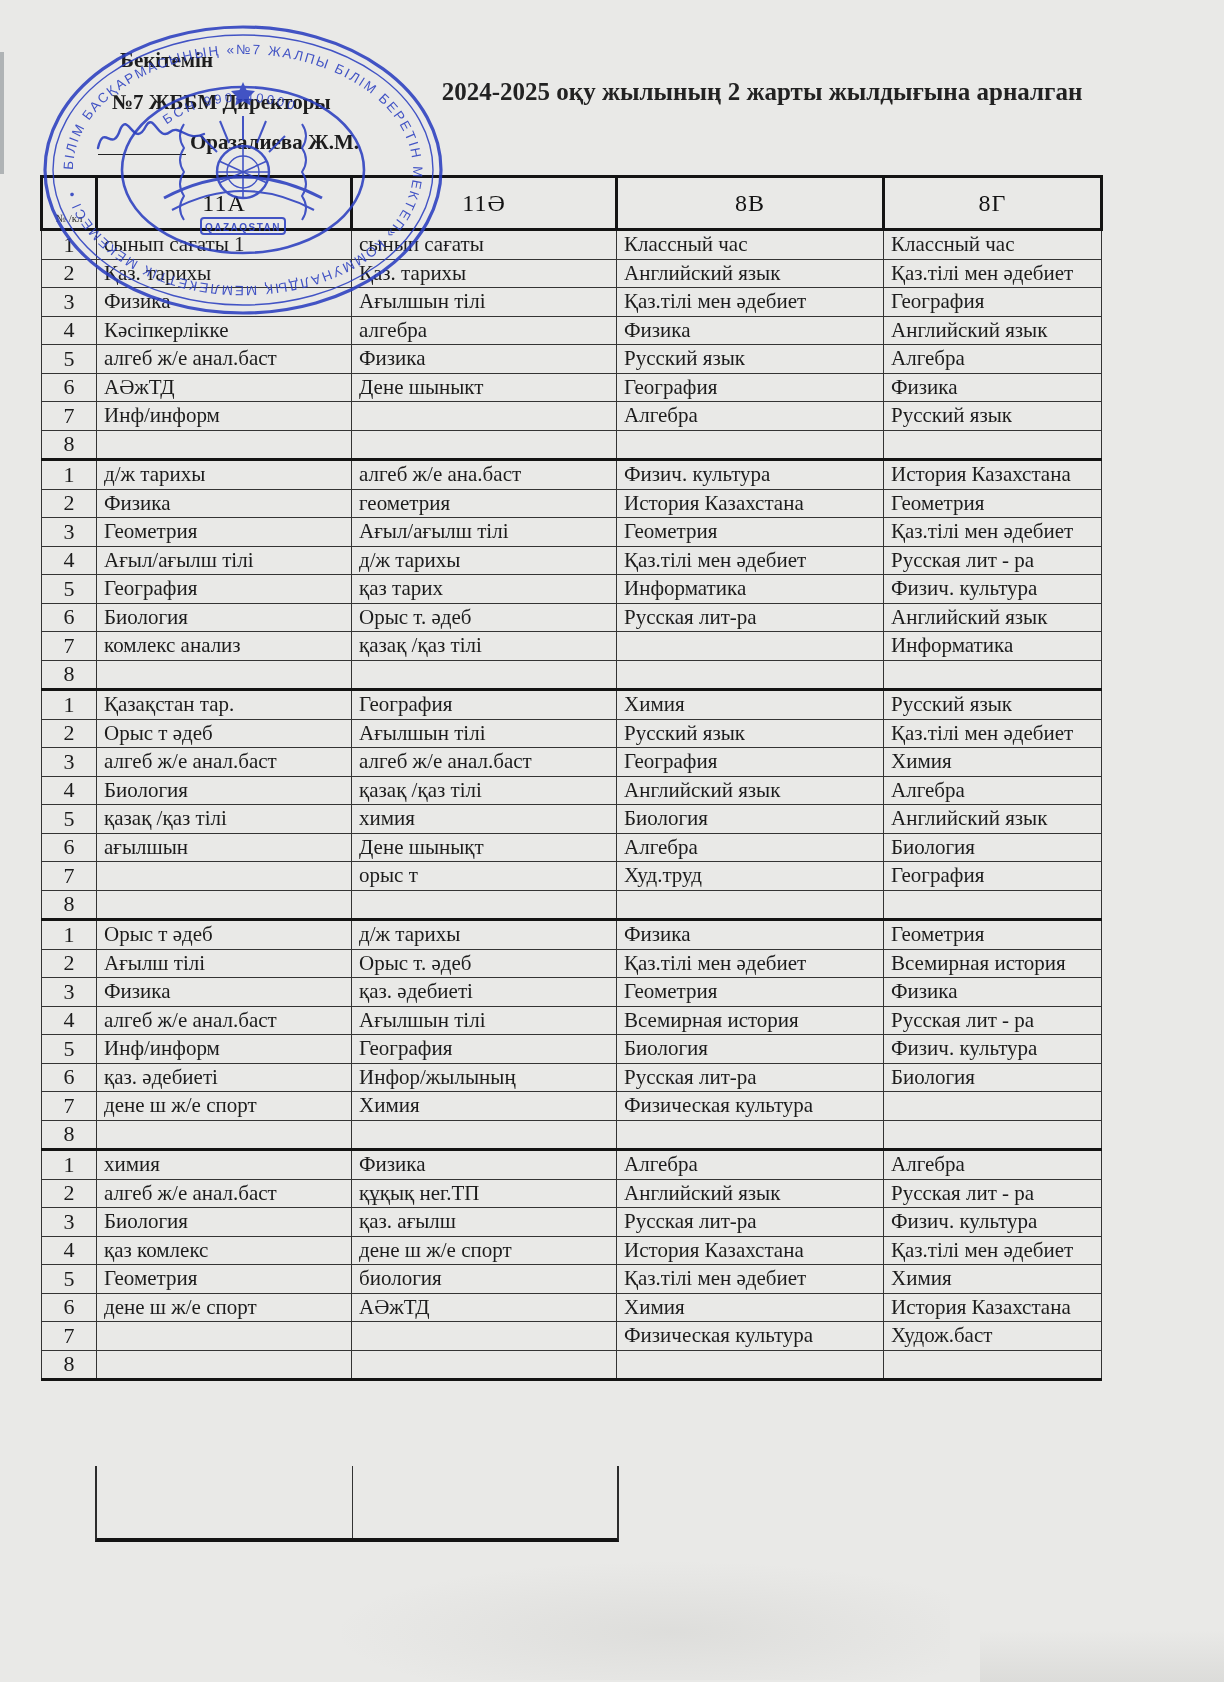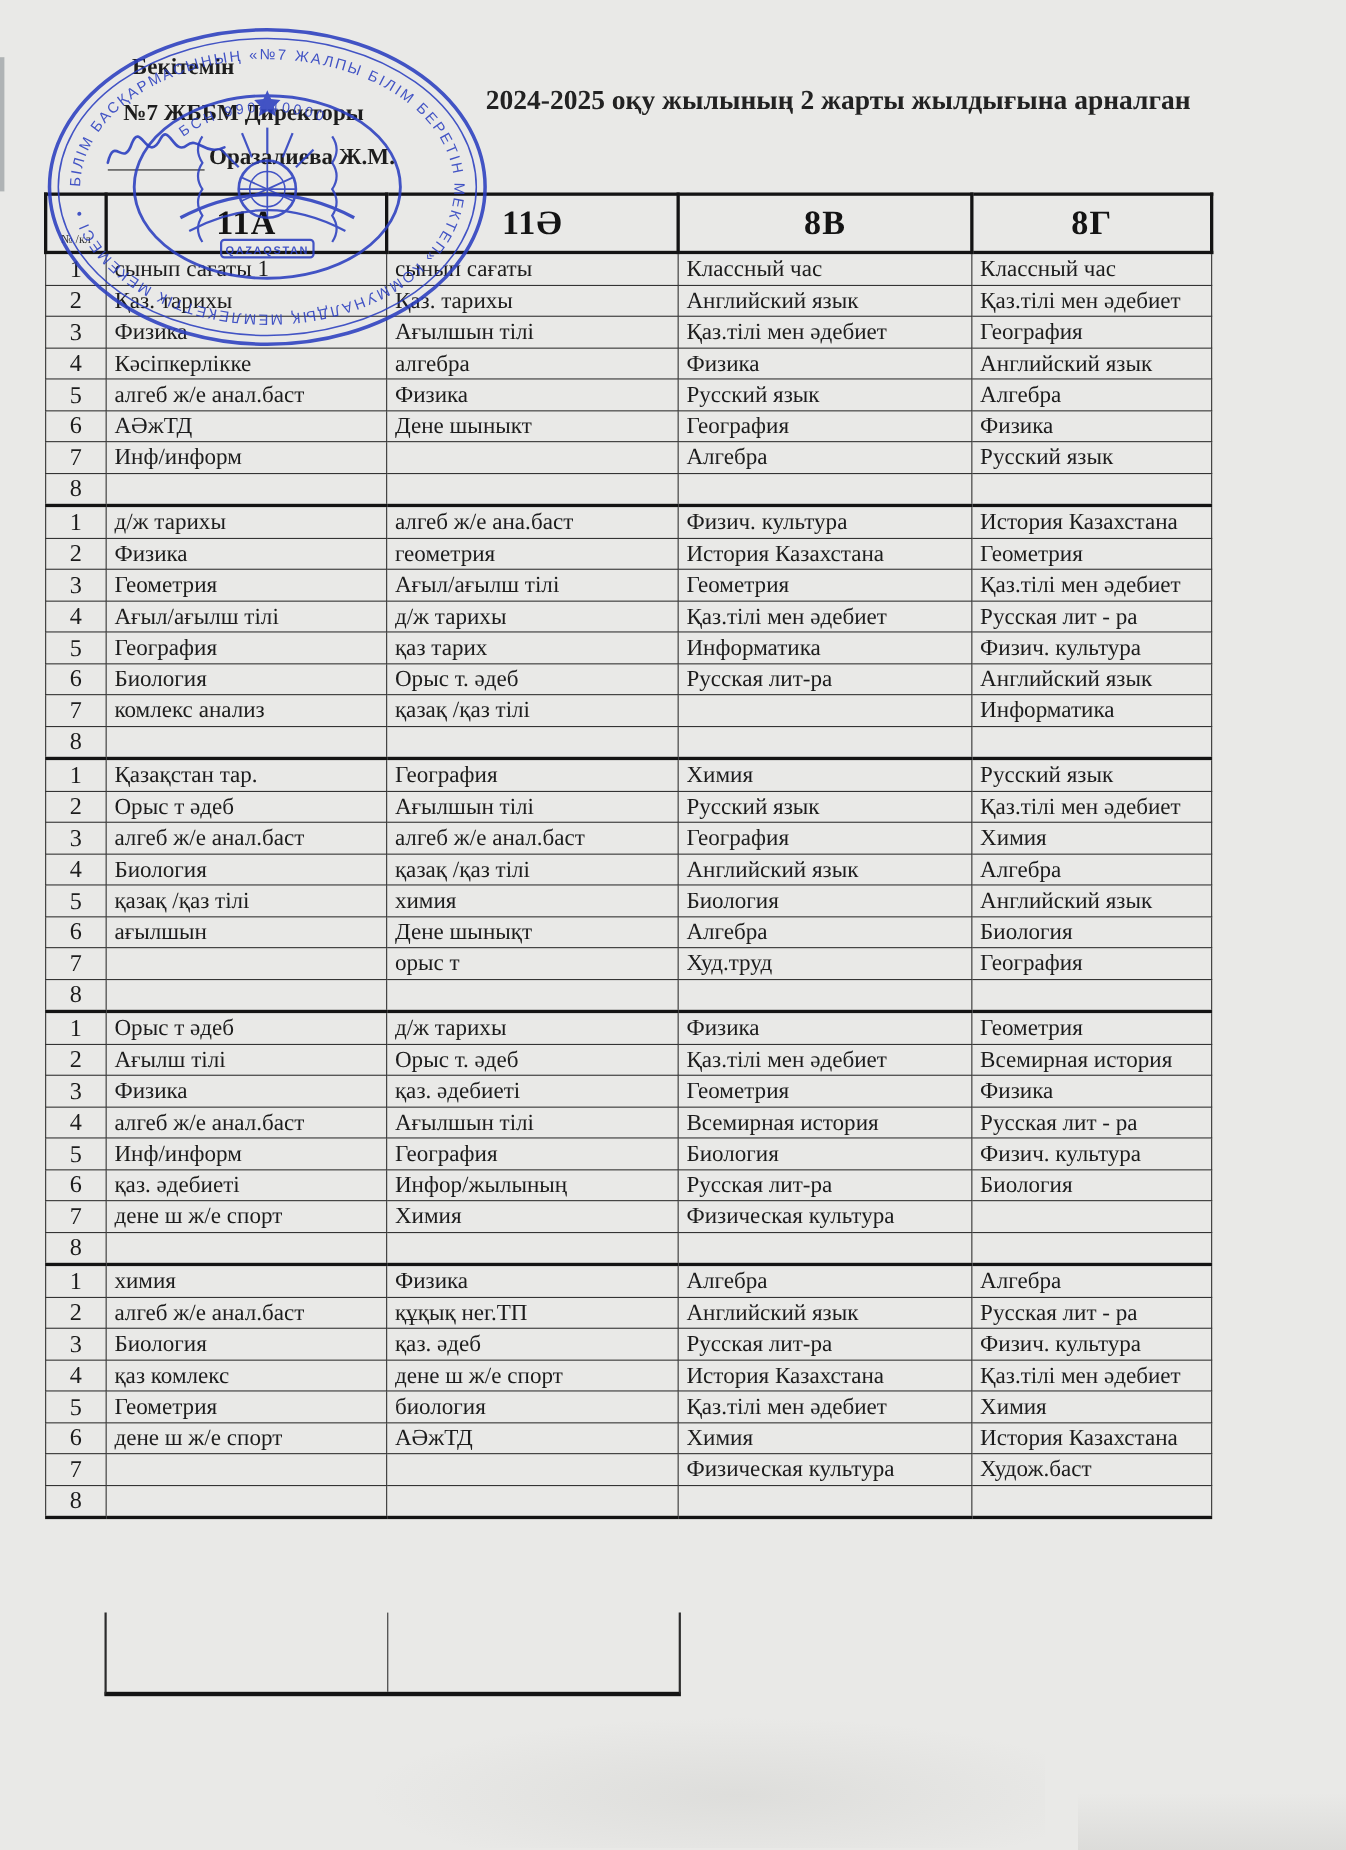--- a/index.html
+++ b/index.html
@@ -31,21 +31,21 @@
     border-collapse:collapse;table-layout:fixed;
     font-size:21px;color:#1c1c1c;
   }
   table.timetable col.c-num{width:55px;}
   table.timetable col.c-11a{width:255px;}
   table.timetable col.c-11ae{width:265px;}
   table.timetable col.c-8v{width:267px;}
   table.timetable col.c-8g{width:218px;}
   table.timetable thead th{
     border:3.5px solid #141414;
-    font-size:31px;font-weight:bold;text-align:center;
+    font-size:24px;font-weight:normal;text-align:center;
     height:46px;padding:0;letter-spacing:1px;color:#141414;
   }
   table.timetable thead th.corner{
     font-size:11px;font-weight:normal;letter-spacing:0;vertical-align:bottom;
     padding-bottom:4px;color:#333;
   }
   table.timetable td{
     border:1.6px solid #343434;
     height:27.5px;padding:0 7px;overflow:hidden;white-space:nowrap;
     vertical-align:middle;line-height:1;
@@ -345,21 +345,21 @@
         <tr>
           <td class="num">2</td>
           <td>алгеб ж/е анал.баст</td>
           <td>құқық нег.ТП</td>
           <td>Английский язык</td>
           <td>Русская лит - ра</td>
         </tr>
         <tr>
           <td class="num">3</td>
           <td>Биология</td>
-          <td>қаз. әдеб</td>
+          <td>қаз. ағылш</td>
           <td>Русская лит-ра</td>
           <td>Физич. культура</td>
         </tr>
         <tr>
           <td class="num">4</td>
           <td>қаз комлекс</td>
           <td>дене ш ж/е спорт</td>
           <td>История Казахстана</td>
           <td>Қаз.тілі мен әдебиет</td>
         </tr>

